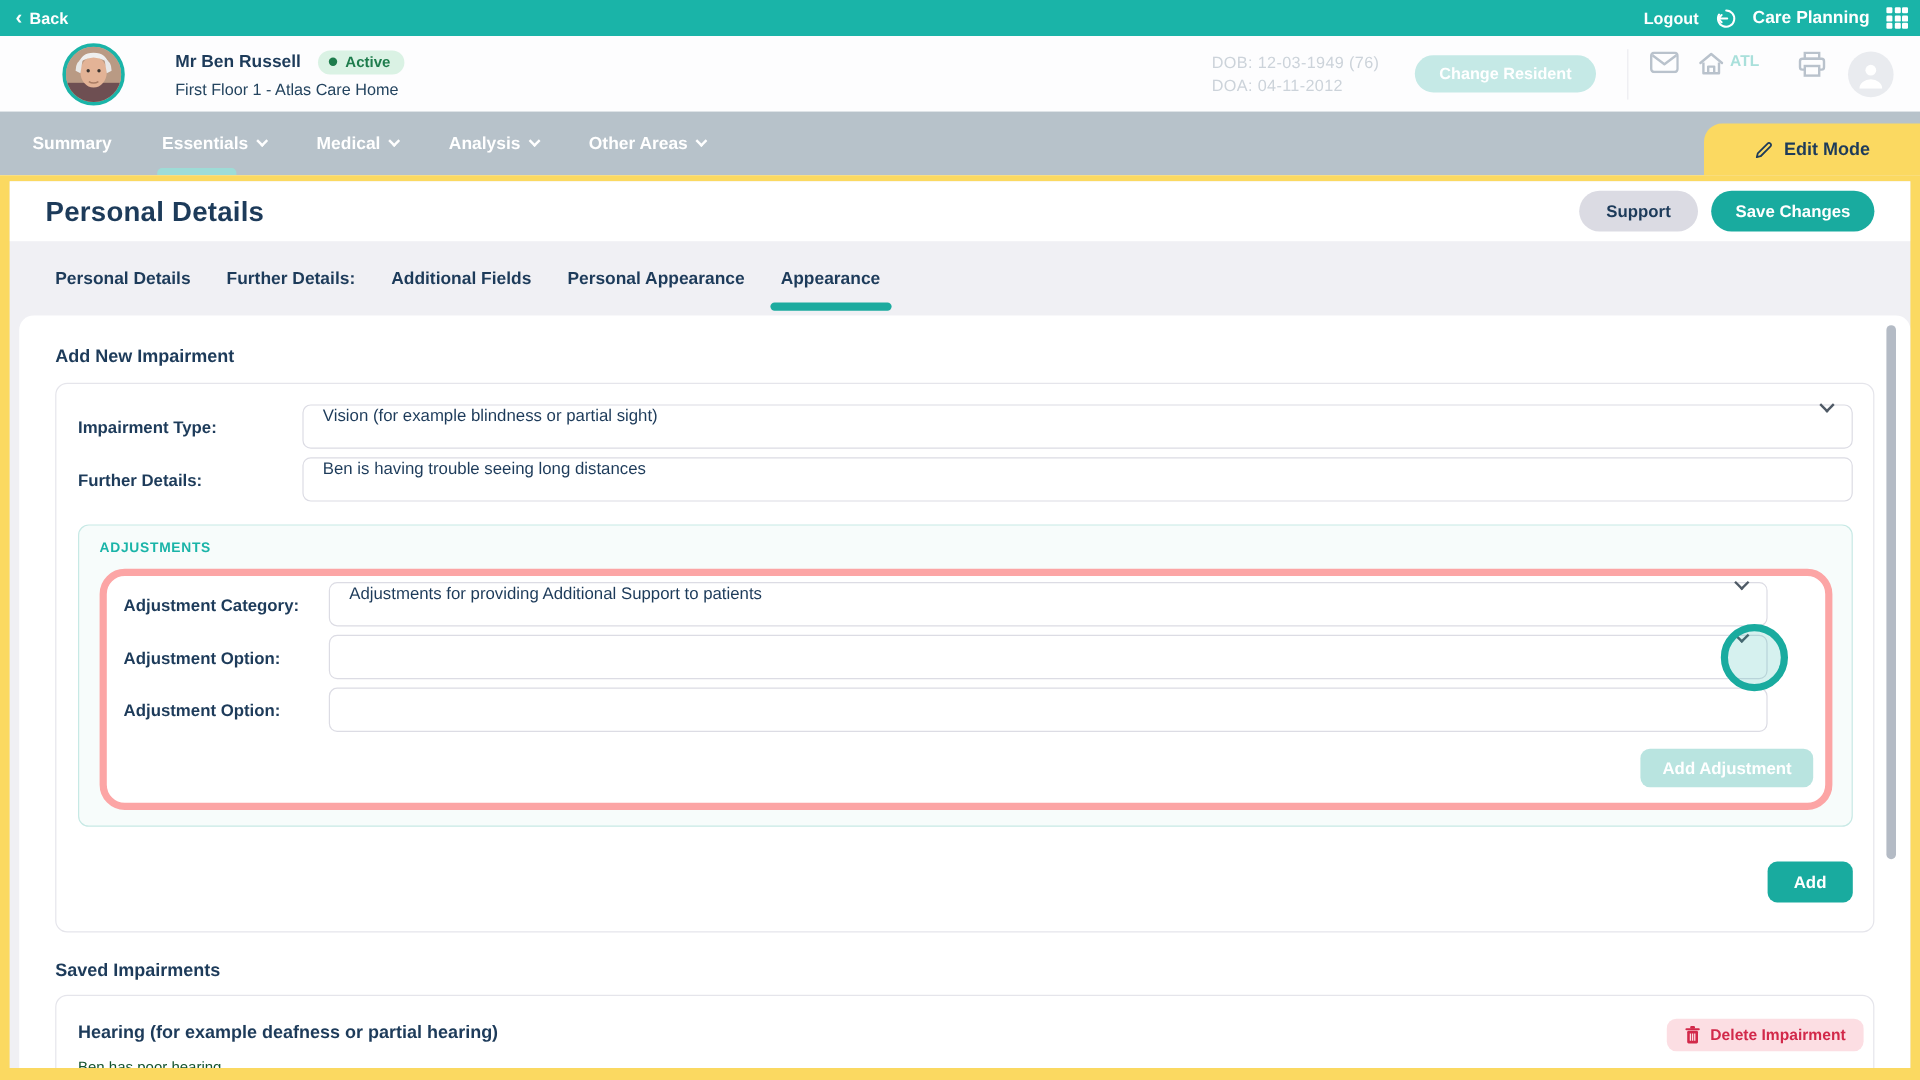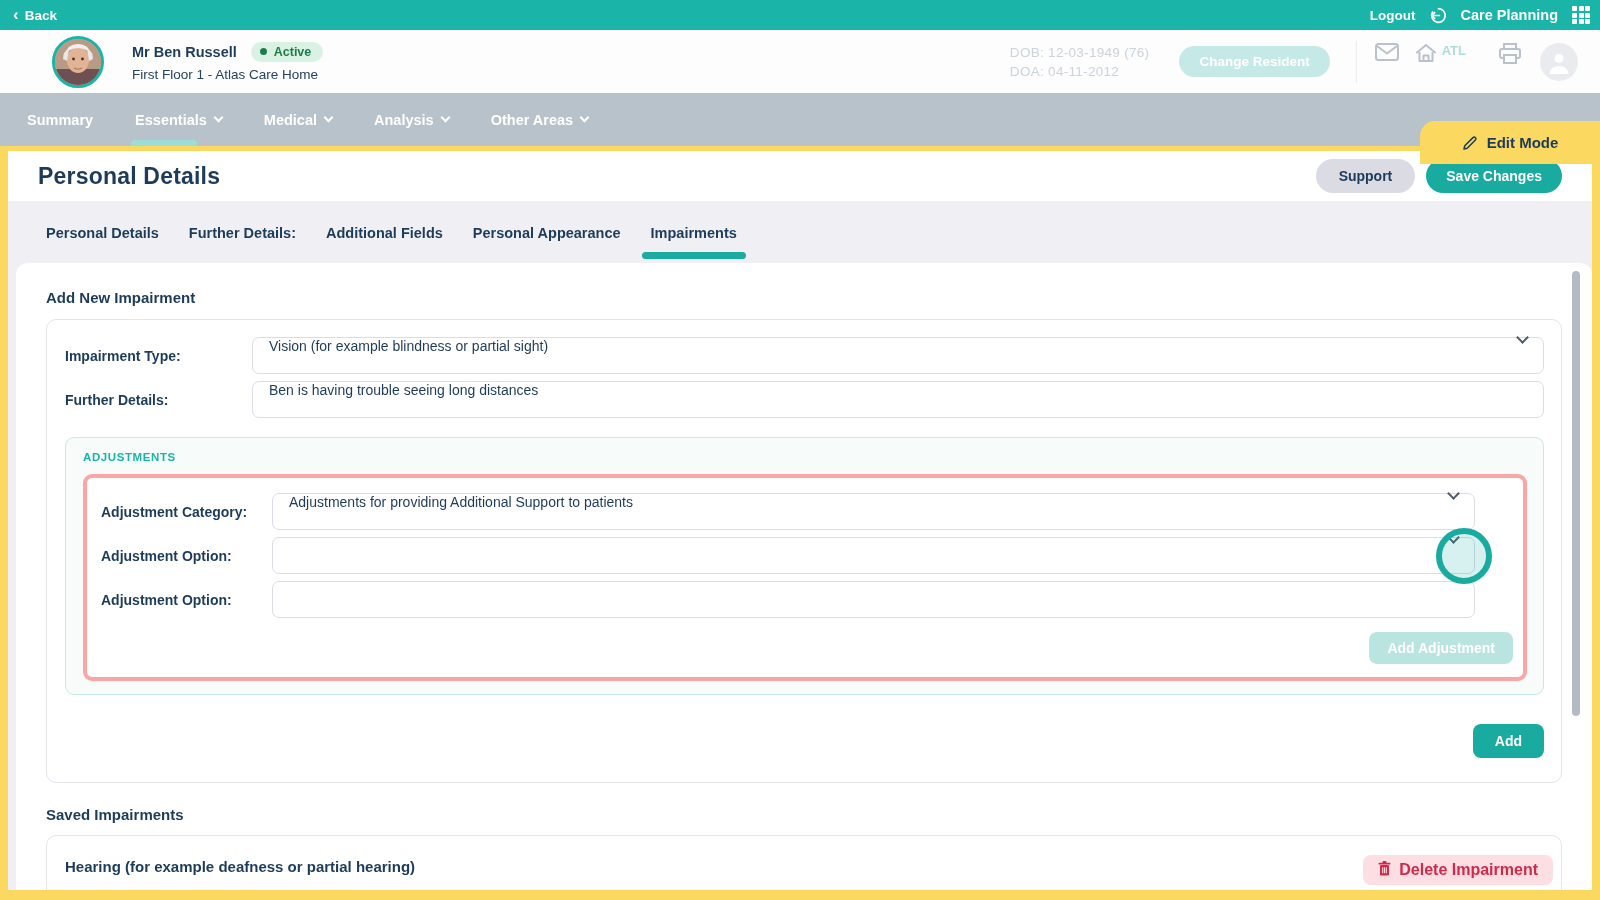--- a/index.html
+++ b/index.html
@@ -27,21 +27,21 @@
   
   .res-header {
     position:absolute; top:30px; left:0; right:0; height:63px;
     background:#fdfdfe; display:flex; align-items:center;
   }
   .res-photo {
     width:52px; height:52px; border-radius:50%; margin-left:52px;
     border:3px solid #1ab4a8; overflow:hidden; flex-shrink:0; cursor:pointer;
     background:#cdb49e;
   }
-  .res-info { margin-left:28px; }
+  .res-info { margin-left:42px; }
   .res-name-row { display:flex; align-items:center; gap:14px; }
   .res-name { font-size:14.5px; font-weight:700; }
   .status-badge {
     display:flex; align-items:center; gap:7px; background:#daf2e4; color:#1e7c4c;
     border-radius:13px; padding:3px 12px 3px 9px; font-size:12.5px; font-weight:700;
   }
   .status-dot { width:7px; height:7px; border-radius:50%; background:#1e7c4c; }
   .res-loc { font-size:13.5px; margin-top:5px; color:#24445f; }
   .res-right { margin-left:auto; display:flex; align-items:center; }
   .res-dates { font-size:13.5px; color:#ccd3da; line-height:19px; letter-spacing:0.3px; }
@@ -68,21 +68,21 @@
   .nav-underline {
     position:absolute; bottom:0; left:-4px; width:66px; height:6px;
     background:#9edcd7; border-radius:4px 4px 0 0;
   }
   .nav-chev { width:7px; height:7px; border-right:2px solid #fff; border-bottom:2px solid #fff; transform:rotate(45deg); margin-top:-4px; }
 
   .edit-tab {
     position:absolute; top:103px; right:0; width:180px; height:43px;
     background:#fbd961; border-radius:15px 0 0 0;
     display:flex; align-items:center; justify-content:center; gap:9px;
-    font-size:15px; font-weight:700; color:#1d3b5a; cursor:pointer; z-index:5;margin-top:18px;
+    font-size:15px; font-weight:700; color:#1d3b5a; cursor:pointer; z-index:5;
   }
 
   
   .edit-frame {
     position:absolute; top:146px; left:0; right:0; bottom:0;
     border:8px solid #fbd961; border-top-width:5px; border-bottom-width:10px;
     background:#f0f0f4; overflow:hidden;
   }
   .title-band {
     height:50px; background:#fff; display:flex; align-items:center;
@@ -124,22 +124,22 @@
   }
   .chev-down { width:9px; height:9px; border-right:2.2px solid #4f5a66; border-bottom:2.2px solid #4f5a66; transform:rotate(45deg); margin-top:-5px; flex-shrink:0; }
 
   
   .adj-box {
     margin-top:19px; border:1px solid #c7e9e5; border-radius:9px;
     background:#f7fcfb; padding:13px 16px 13px 17px;
   }
   .adj-title { color:#1ab4a8; font-size:11.5px; font-weight:800; letter-spacing:0.6px; }
   .adj-card {
-    margin-top:11px; background:#fff; border:4px solid #fca5a5; border-radius:9px;
-    padding:15px 10px 13px 14px;
+    margin-top:11px; background:#fff; border:6px solid #fca5a5; border-radius:21px;
+    padding:5px 10px 13px 14px;
   }
   .adj-card .flabel { width:171px; }
   .adj-card .field { margin-right:38px; }
   .highlight-circle {
     position:absolute; right:-18px; top:50%; transform:translateY(-50%);
     width:56px; height:56px; border-radius:50%;
     border:6px solid #19ab9f; background:rgba(26,180,168,0.18);
     pointer-events:none; z-index:4;
   }
   .adj-btn-row { display:flex; justify-content:flex-end; margin-top:14px; }
@@ -150,21 +150,21 @@
   
   .saved-h { margin-top:23px; }
   .saved-card {
     margin-top:12px; border:1px solid #e5e5eb; border-radius:10px 10px 0 0; background:#fff;
     padding:22px 18px 20px 18px; position:relative; min-height:90px;
   }
   .saved-title { font-size:15px; font-weight:700; color:#1d3b5a; }
   .saved-details { font-size:12.5px; margin-top:13px; color:#14532d; }
   .delete-btn {
     position:absolute; top:19px; right:8px; background:#fcdee3; color:#d2294a;
-    display:flex; align-items:flex-start; gap:8px; padding:6px 15px; border-radius:8px; font-size:16px;
+    display:flex; align-items:flex-end; gap:8px; padding:6px 15px; border-radius:8px; font-size:13px;
   }
 
   
   .scroll-track { position:absolute; top:62px; bottom:0; right:12px; width:8px; }
   .scroll-thumb { position:absolute; top:8px; width:8px; height:445px; background:#b4bbc5; border-radius:4px; }
 </style>
 </head>
 <body>
 
 <div class="screen">
@@ -293,21 +293,21 @@
     </div>
 
     <div class="content">
 
       <div class="tabs">
         <div class="tab"><span>Personal Details</span></div>
         <div class="tab"><span>Further Details:</span></div>
         <div class="tab"><span>Additional Fields</span></div>
         <div class="tab"><span>Personal Appearance</span></div>
         <div class="tab">
-          <span>Impairments</span>
+          <span>Appearance</span>
           <span class="tab-underline"></span>
         </div>
       </div>
 
       <div class="panel">
 
         <div class="section-h">Add New Impairment</div>
 
         <div class="form-card">
 

